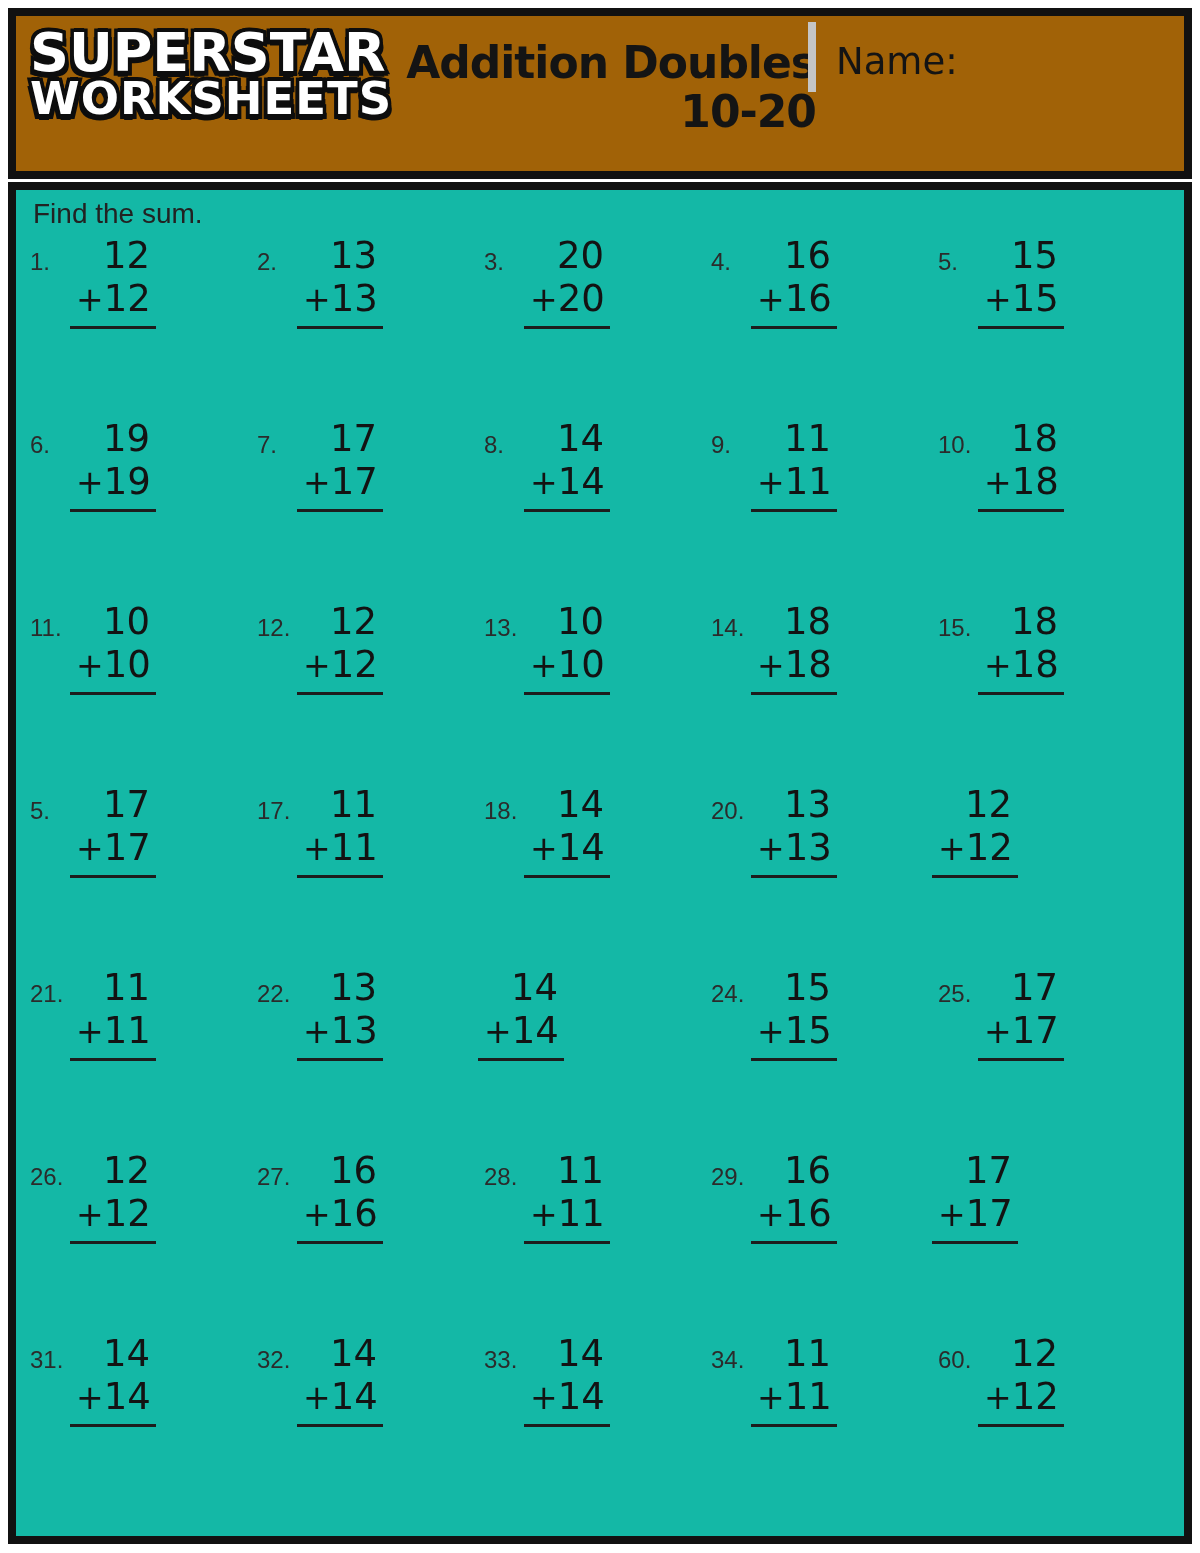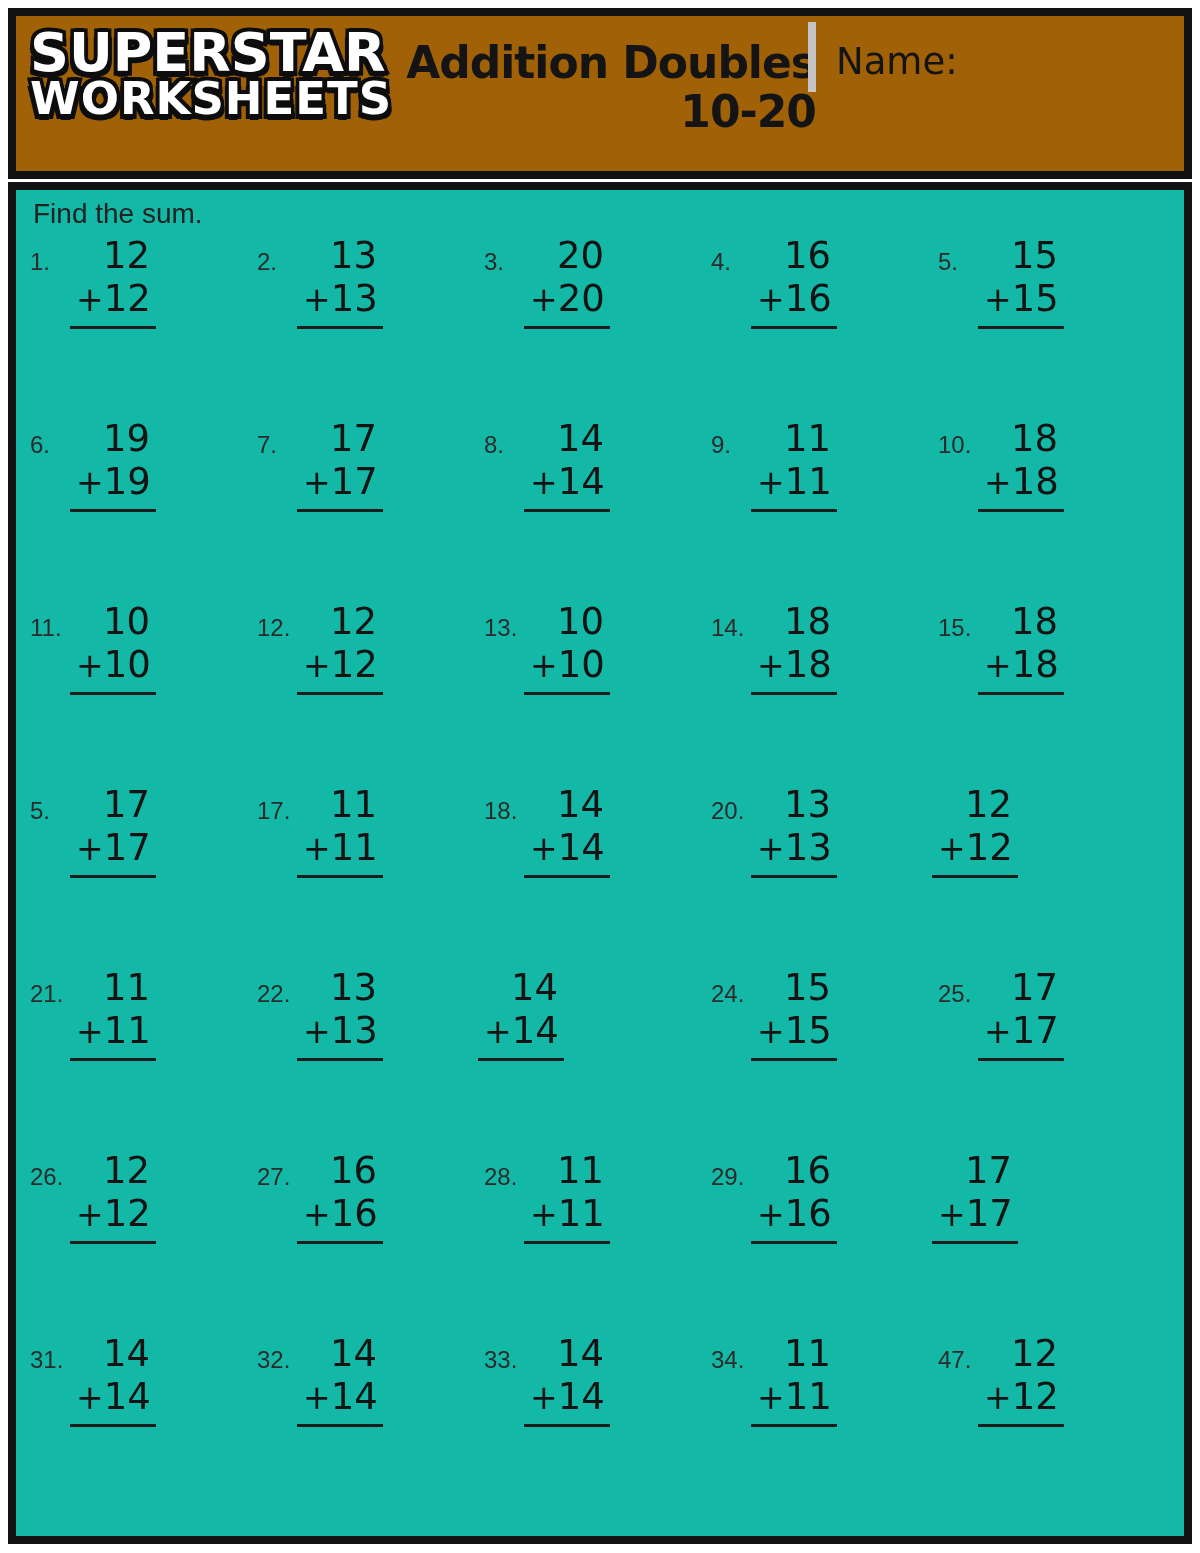--- a/index.html
+++ b/index.html
@@ -515,21 +515,21 @@
       <div class="top">11</div>
       <div class="bottom">
         <span class="plus">+</span>
         <span class="operand">11</span>
       </div>
       <div class="rule"></div>
     </div>
   </div>
 
   <div class="problem">
-    <span class="pnum">47.</span>
+    <span class="pnum">60.</span>
     <div class="stack">
       <div class="top">12</div>
       <div class="bottom">
         <span class="plus">+</span>
         <span class="operand">12</span>
       </div>
       <div class="rule"></div>
     </div>
   </div>
 </div>

